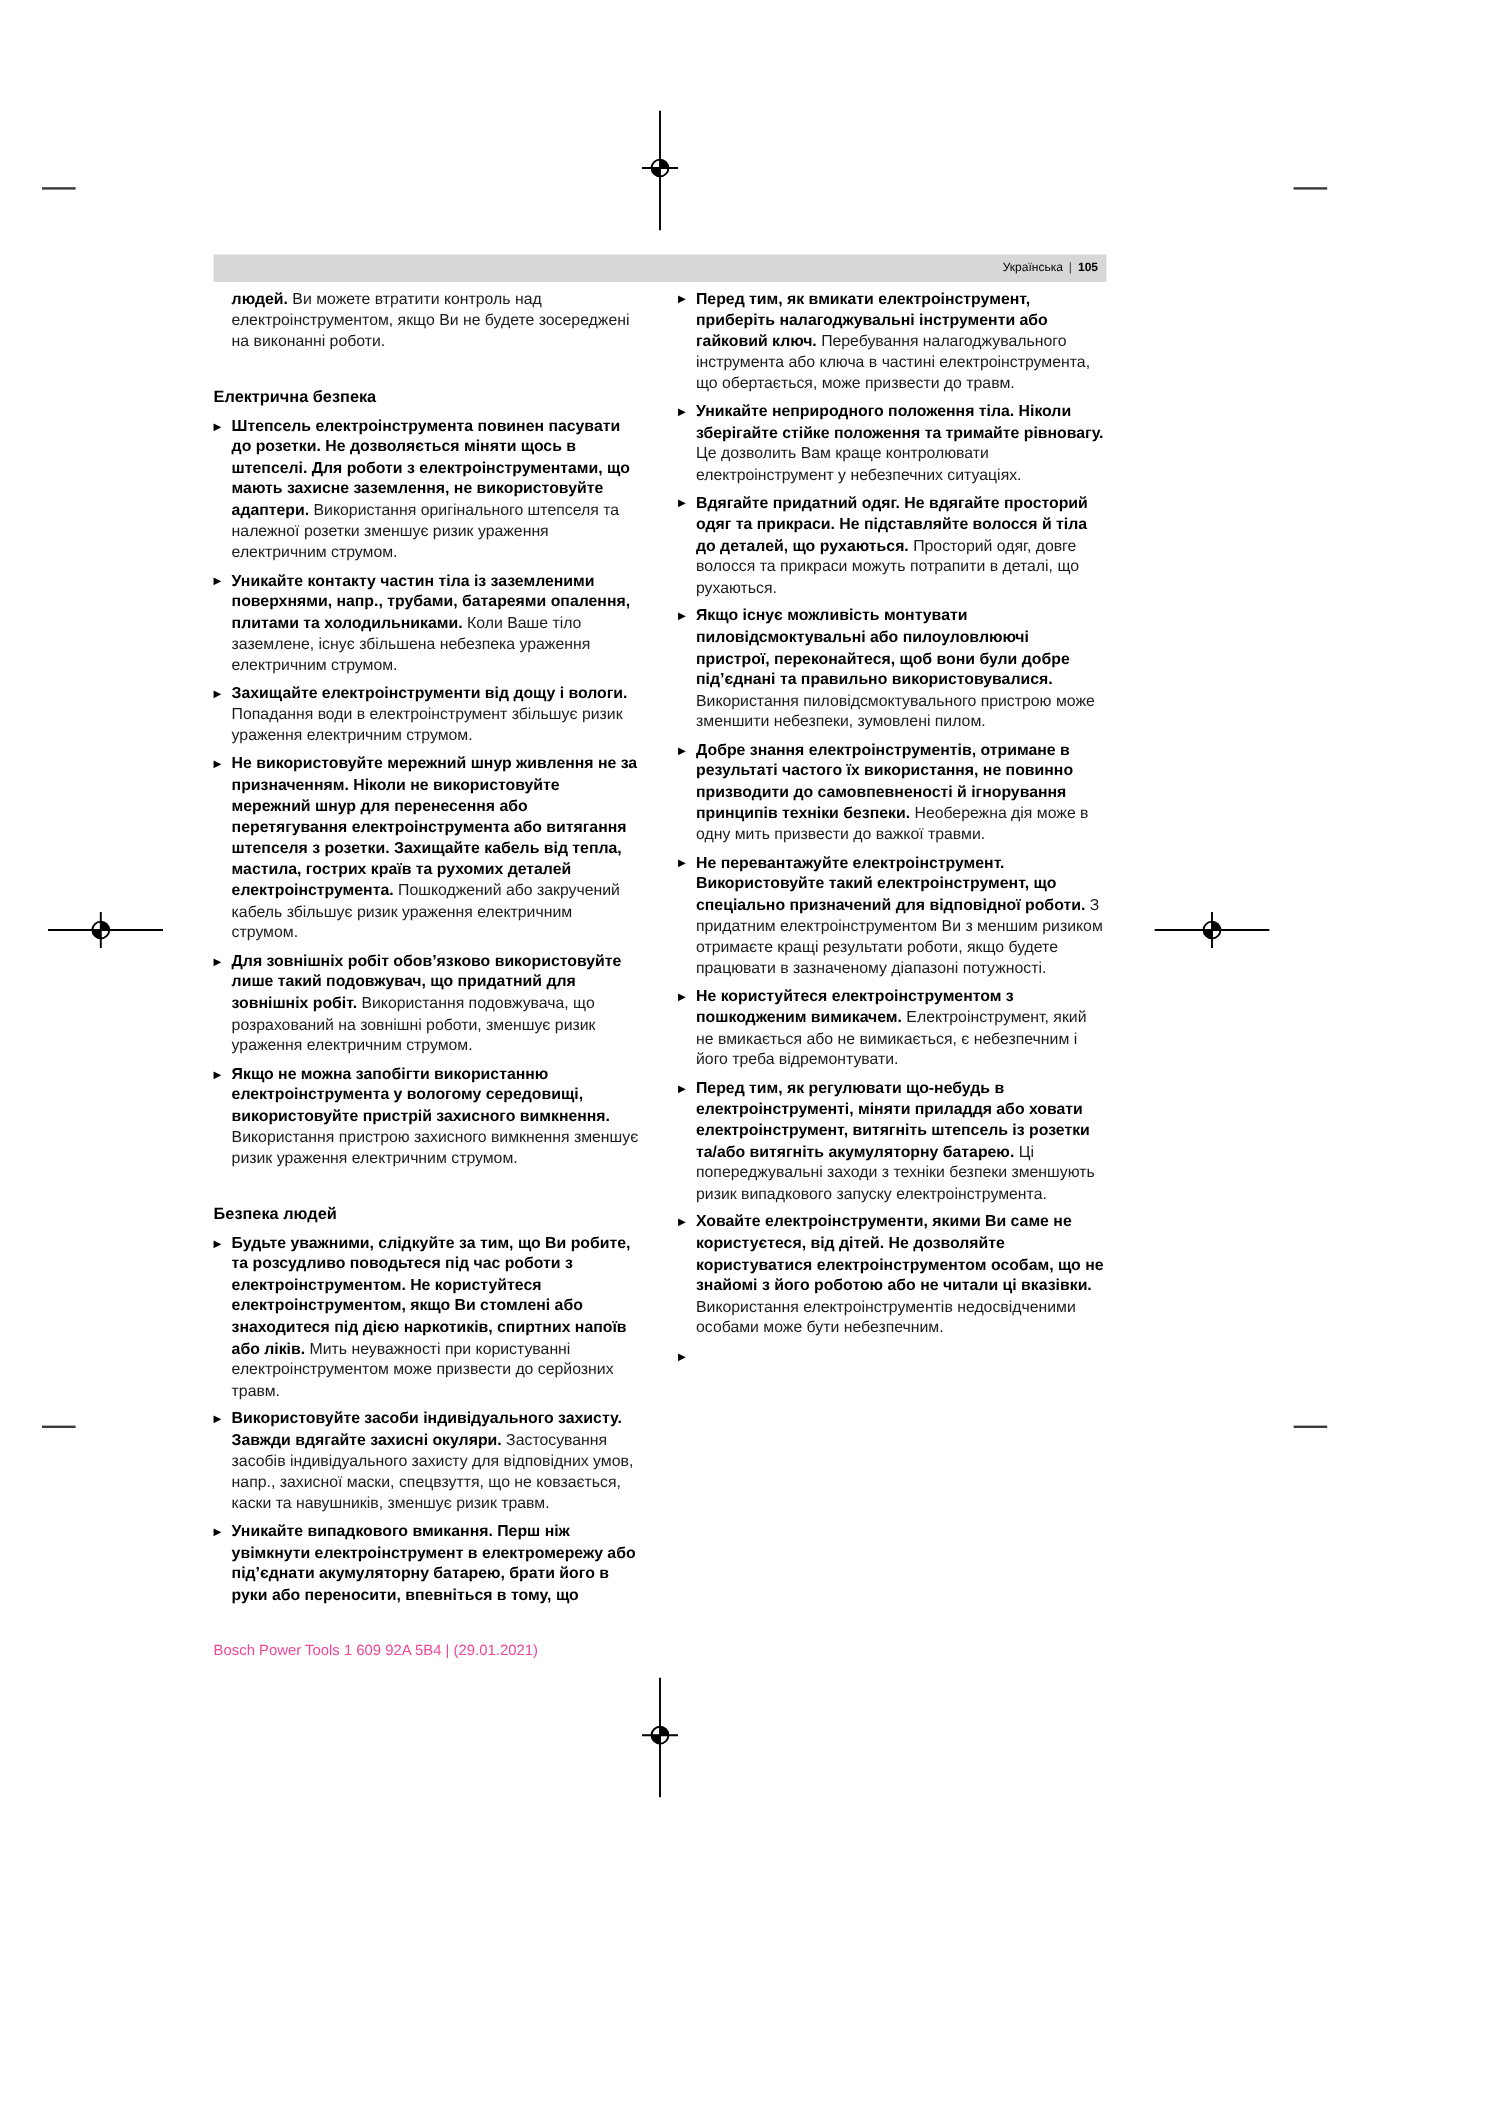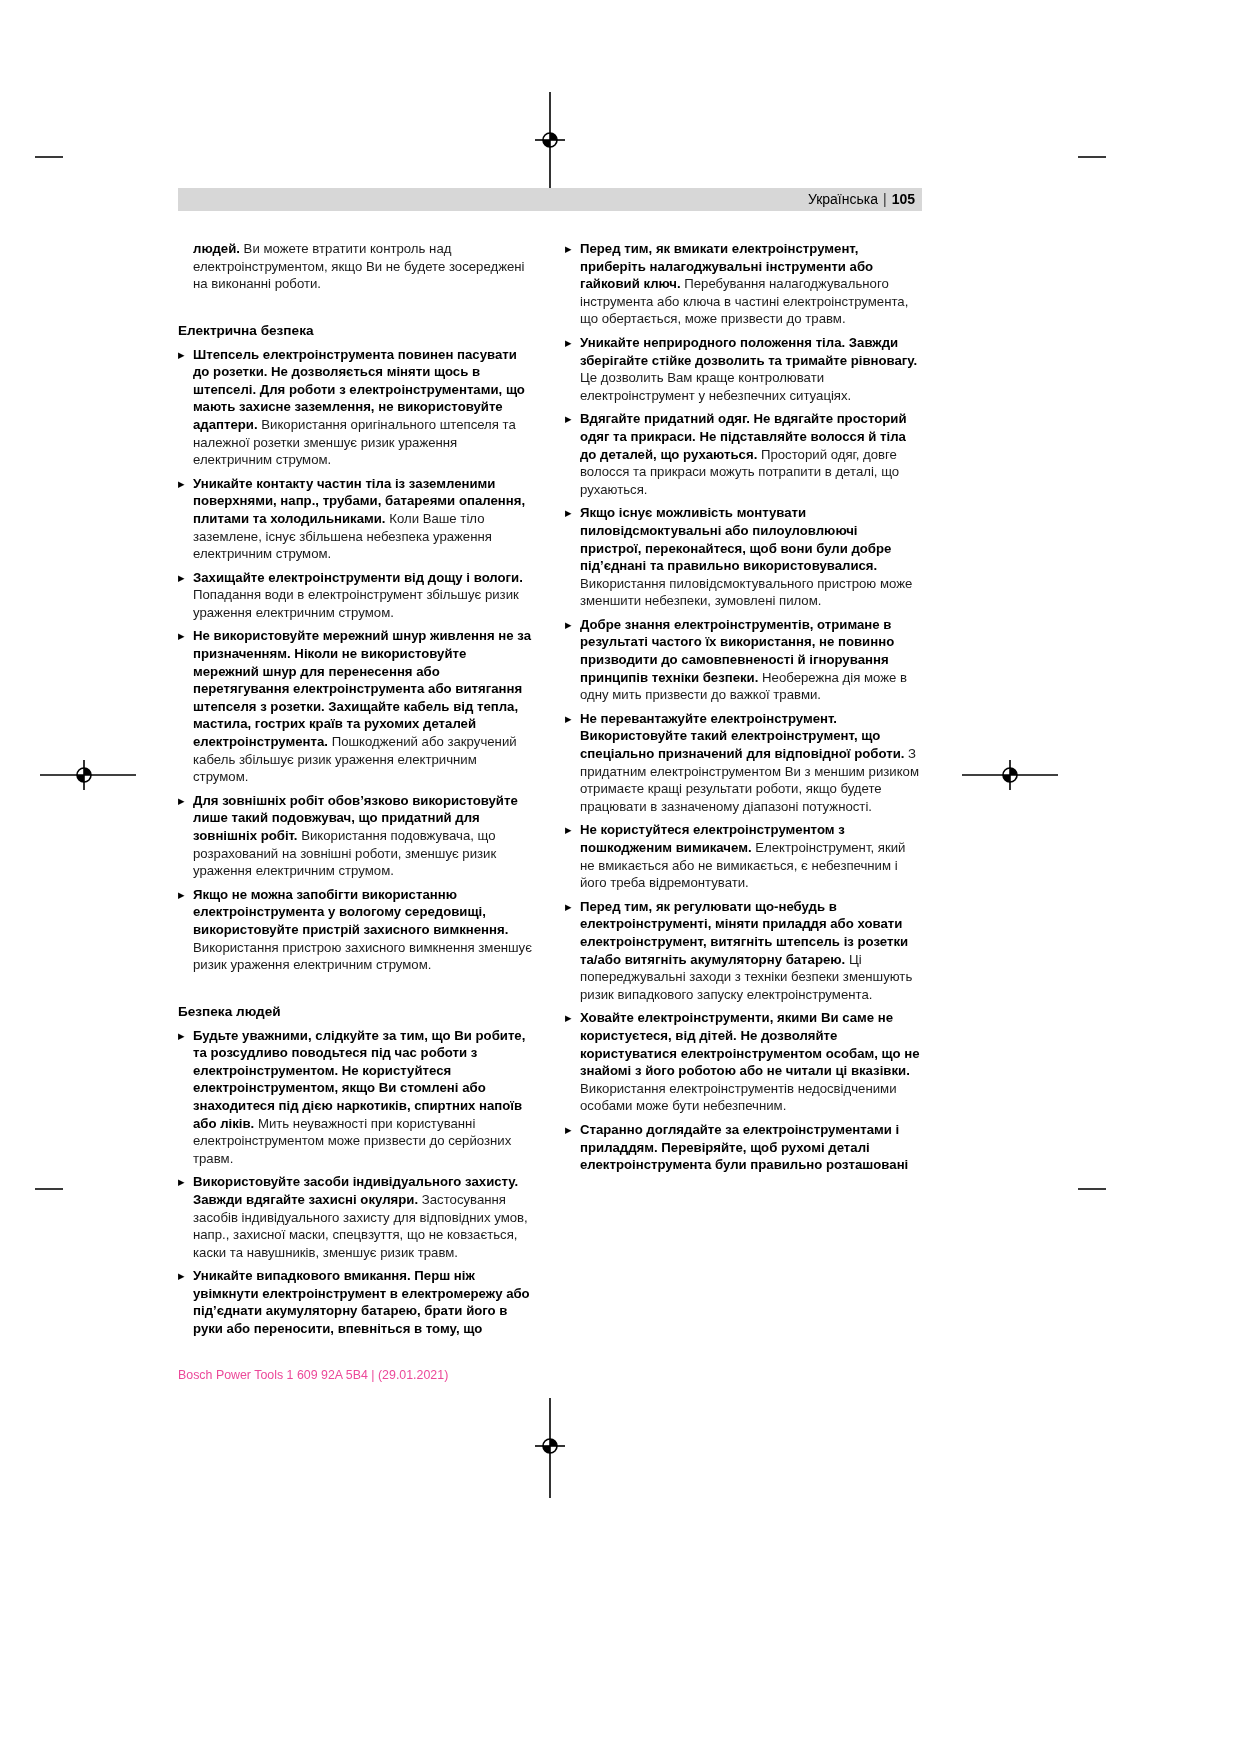--- a/index.html
+++ b/index.html
@@ -13,23 +13,23 @@
   
   .mark{position:absolute;}
   .mark line{stroke:#000;stroke-width:1.6;}
   .mark circle{fill:none;stroke:#000;stroke-width:1.6;}
   .mark path{fill:#000;}
   .crop{position:absolute;background:#3a3a3a;}
   .crop.h{width:28px;height:2px;}
 
   
   .header-bar{
-    position:absolute;left:178px;top:188px;width:744px;height:23px;
+    position:absolute;left:178px;top:212px;width:744px;height:23px;
     background:#d7d7d7;box-sizing:border-box;
-    text-align:right;font-size:14px;line-height:23px;padding-right:7px;color:#000;
+    text-align:right;font-size:10px;line-height:23px;padding-right:7px;color:#000;
   }
   .header-bar .sep{margin:0 5px;color:#333;font-weight:normal;}
   .header-bar b{font-weight:bold;}
 
   
   .columns{
     position:absolute;left:178px;top:240px;width:744px;
     display:flex;gap:30px;
   }
   .col{width:357px;font-size:13.2px;line-height:17.6px;text-align:left;}
@@ -107,27 +107,27 @@
         <div class="bullet"><span class="marker">▶</span><span class="run-bold">Не використовуйте мережний шнур живлення не за призначенням. Ніколи не використовуйте мережний шнур для перенесення або перетягування електроінструмента або витягання штепселя з розетки. Захищайте кабель від тепла, мастила, гострих країв та рухомих деталей електроінструмента.</span><span class="run"> Пошкоджений або закручений кабель збільшує ризик ураження електричним струмом.</span></div>
         <div class="bullet"><span class="marker">▶</span><span class="run-bold">Для зовнішніх робіт обов’язково використовуйте лише такий подовжувач, що придатний для зовнішніх робіт.</span><span class="run"> Використання подовжувача, що розрахований на зовнішні роботи, зменшує ризик ураження електричним струмом.</span></div>
         <div class="bullet"><span class="marker">▶</span><span class="run-bold">Якщо не можна запобігти використанню електроінструмента у вологому середовищі, використовуйте пристрій захисного вимкнення.</span><span class="run"> Використання пристрою захисного вимкнення зменшує ризик ураження електричним струмом.</span></div>
         <div class="heading">Безпека людей</div>
         <div class="bullet"><span class="marker">▶</span><span class="run-bold">Будьте уважними, слідкуйте за тим, що Ви робите, та розсудливо поводьтеся під час роботи з електроінструментом. Не користуйтеся електроінструментом, якщо Ви стомлені або знаходитеся під дією наркотиків, спиртних напоїв або ліків.</span><span class="run"> Мить неуважності при користуванні електроінструментом може призвести до серйозних травм.</span></div>
         <div class="bullet"><span class="marker">▶</span><span class="run-bold">Використовуйте засоби індивідуального захисту. Завжди вдягайте захисні окуляри.</span><span class="run"> Застосування засобів індивідуального захисту для відповідних умов, напр., захисної маски, спецвзуття, що не ковзається, каски та навушників, зменшує ризик травм.</span></div>
         <div class="bullet"><span class="marker">▶</span><span class="run-bold">Уникайте випадкового вмикання. Перш ніж увімкнути електроінструмент в електромережу або під’єднати акумуляторну батарею, брати його в руки або переносити, впевніться в тому, що</span></div>
       </div>
     <div class="col" id="col-right">
         <div class="bullet"><span class="marker">▶</span><span class="run-bold">Перед тим, як вмикати електроінструмент, приберіть налагоджувальні інструменти або гайковий ключ.</span><span class="run"> Перебування налагоджувального інструмента або ключа в частині електроінструмента, що обертається, може призвести до травм.</span></div>
-        <div class="bullet"><span class="marker">▶</span><span class="run-bold">Уникайте неприродного положення тіла. Завжди зберігайте стійке дозволить та тримайте рівновагу.</span><span class="run"> Це дозволить Вам краще контролювати електроінструмент у небезпечних ситуаціях.</span></div>
+        <div class="bullet"><span class="marker">▶</span><span class="run-bold">Уникайте неприродного положення тіла. Ніколи зберігайте стійке положення та тримайте рівновагу.</span><span class="run"> Це дозволить Вам краще контролювати електроінструмент у небезпечних ситуаціях.</span></div>
         <div class="bullet"><span class="marker">▶</span><span class="run-bold">Вдягайте придатний одяг. Не вдягайте просторий одяг та прикраси. Не підставляйте волосся й тіла до деталей, що рухаються.</span><span class="run"> Просторий одяг, довге волосся та прикраси можуть потрапити в деталі, що рухаються.</span></div>
         <div class="bullet"><span class="marker">▶</span><span class="run-bold">Якщо існує можливість монтувати пиловідсмоктувальні або пилоуловлюючі пристрої, переконайтеся, щоб вони були добре під’єднані та правильно використовувалися.</span><span class="run"> Використання пиловідсмоктувального пристрою може зменшити небезпеки, зумовлені пилом.</span></div>
         <div class="bullet"><span class="marker">▶</span><span class="run-bold">Добре знання електроінструментів, отримане в результаті частого їх використання, не повинно призводити до самовпевненості й ігнорування принципів техніки безпеки.</span><span class="run"> Необережна дія може в одну мить призвести до важкої травми.</span></div>
         <div class="bullet"><span class="marker">▶</span><span class="run-bold">Не перевантажуйте електроінструмент. Використовуйте такий електроінструмент, що спеціально призначений для відповідної роботи.</span><span class="run"> З придатним електроінструментом Ви з меншим ризиком отримаєте кращі результати роботи, якщо будете працювати в зазначеному діапазоні потужності.</span></div>
         <div class="bullet"><span class="marker">▶</span><span class="run-bold">Не користуйтеся електроінструментом з пошкодженим вимикачем.</span><span class="run"> Електроінструмент, який не вмикається або не вимикається, є небезпечним і його треба відремонтувати.</span></div>
         <div class="bullet"><span class="marker">▶</span><span class="run-bold">Перед тим, як регулювати що-небудь в електроінструменті, міняти приладдя або ховати електроінструмент, витягніть штепсель із розетки та/або витягніть акумуляторну батарею.</span><span class="run"> Ці попереджувальні заходи з техніки безпеки зменшують ризик випадкового запуску електроінструмента.</span></div>
         <div class="bullet"><span class="marker">▶</span><span class="run-bold">Ховайте електроінструменти, якими Ви саме не користуєтеся, від дітей. Не дозволяйте користуватися електроінструментом особам, що не знайомі з його роботою або не читали ці вказівки.</span><span class="run"> Використання електроінструментів недосвідченими особами може бути небезпечним.</span></div>
-        <div class="bullet"><span class="marker">▶</span><span class="run-bold">Старанно доглядайте за електроінструментами і приладдям. Перевіряйте, щоб рухомі деталі електроінструмента були правильно розташовані</span></div>
+        <div class="bullet"><span class="marker">▶</span></div>
       </div>
   </div>
 
   <div class="footer">Bosch Power Tools 1 609 92A 5B4 | (29.01.2021)</div>
 
 </div>
 
 </body></html>

